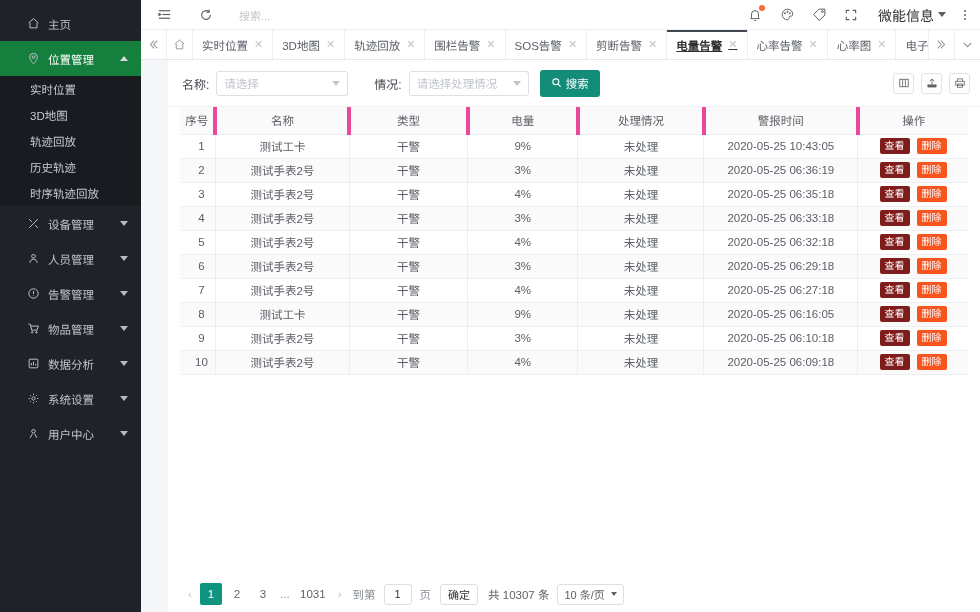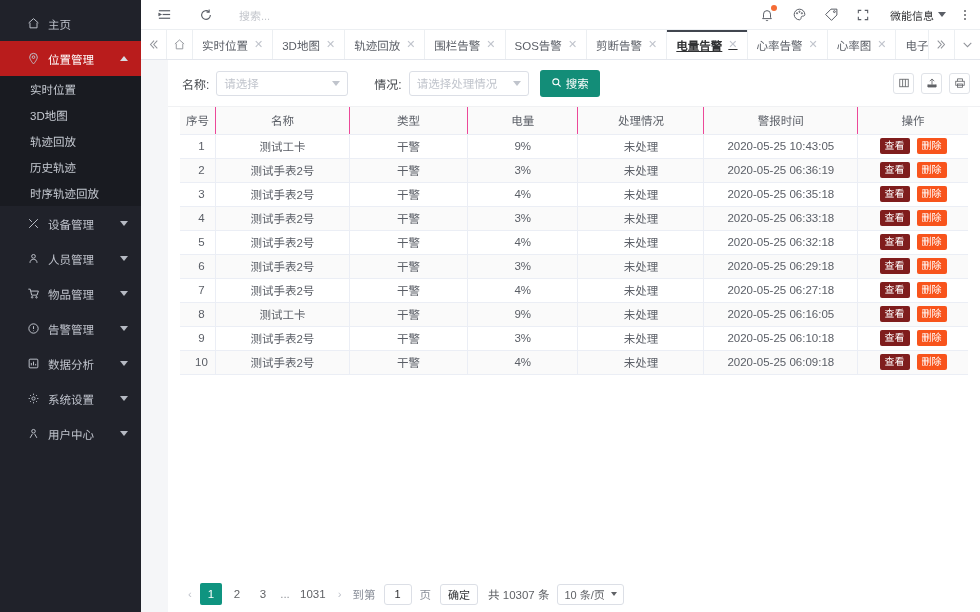--- a/index.html
+++ b/index.html
@@ -42,21 +42,21 @@
   }
   .menu-item .ico {
     width: 15px; height: 15px;
     margin-right: 7px;
     display: inline-flex; align-items: center; justify-content: center;
     flex: 0 0 15px;
     color: #bfc3cc;
   }
   .menu-item .ico svg { display: block; }
   .menu-item .label { flex: 1 1 auto; white-space: nowrap; }
-  .menu-item.open { background: #b91c1c; color: #ffffff; }
+  .menu-item.open { background: #15803d; color: #ffffff; }
   .menu-item.open .label { color: #ffffff; }
   .arrow {
     width: 0; height: 0;
     margin-right: 13px;
     border-left: 4.5px solid transparent;
     border-right: 4.5px solid transparent;
   }
   .arrow.down { border-top: 5px solid #b6bac3; }
   .arrow.up { border-bottom: 5px solid #d8dbe1; }
   .submenu { background: #191b21; }
@@ -100,21 +100,21 @@
     display: inline-flex; align-items: center; justify-content: center;
     color: #5a5e66; cursor: pointer; position: relative;
   }
   .badge-dot {
     position: absolute; top: -1px; right: -1px;
     width: 6px; height: 6px; border-radius: 50%;
     background: #f56c35;
   }
   .nav-user {
     display: flex; align-items: center; gap: 4px;
-    font-size: 11px; color: #303133; cursor: pointer;
+    font-size: 14px; color: #303133; cursor: pointer;
     margin-left: 4px;
     text-align: center;
   }
   .caret-down {
     width: 0; height: 0;
     border-left: 4px solid transparent;
     border-right: 4px solid transparent;
     border-top: 5px solid #5a5e66;
   }
   .dots-v { display: flex; flex-direction: column; gap: 2px; align-items: center; cursor: pointer; padding: 0 4px; }
@@ -220,21 +220,21 @@
   
   .table-wrap { flex: 1 1 auto; overflow: hidden; padding: 0 12px; }
   table.grid { width: 100%; border-collapse: collapse; table-layout: fixed; }
   table.grid th {
     height: 27px;
     background: #fafafa;
     color: #5a5e66;
     font-weight: normal;
     font-size: 11.5px;
     border-bottom: 1px solid #ebeef5;
-    border-right: 1px solid #ec4899;
+    border-right: 4px solid #ec4899;
     text-align: center;
   }
   table.grid th:last-child { border-right: none; }
   table.grid td {
     height: 24px;
     font-size: 11.5px;
     color: #5a5e66;
     text-align: center;
     border-bottom: 1px solid #ebeef5;
     border-right: 1px solid #ebeef5;
@@ -374,38 +374,38 @@
               <path d="M5.5 20 C5.5 15.6 8.4 13.5 12 13.5 C15.6 13.5 18.5 15.6 18.5 20"></path>
           </svg>
         </span>
         <span class="label">人员管理</span>
         <span class="arrow down"></span>
       </div>
 
       <div class="menu-item">
         <span class="ico">
           <svg width="13" height="13" viewBox="0 0 24 24" fill="none" stroke="currentColor" stroke-width="1.8">
+            <circle cx="12" cy="12" r="8.6"></circle>
+              <path d="M12 7.6 V13"></path>
+              <circle cx="12" cy="16.2" r="0.9" fill="currentColor" stroke="none"></circle>
+          </svg>
+        </span>
+        <span class="label">告警管理</span>
+        <span class="arrow down"></span>
+      </div>
+
+      <div class="menu-item">
+        <span class="ico">
+          <svg width="13" height="13" viewBox="0 0 24 24" fill="none" stroke="currentColor" stroke-width="1.8">
             <path d="M2.5 4 H6 L8.6 15 H18.5 L21 7.5 H7"></path>
             <circle cx="9.5" cy="19" r="1.4"></circle>
               <circle cx="17.5" cy="19" r="1.4"></circle>
           </svg>
         </span>
         <span class="label">物品管理</span>
-        <span class="arrow down"></span>
-      </div>
-
-      <div class="menu-item">
-        <span class="ico">
-          <svg width="13" height="13" viewBox="0 0 24 24" fill="none" stroke="currentColor" stroke-width="1.8">
-            <circle cx="12" cy="12" r="8.6"></circle>
-              <path d="M12 7.6 V13"></path>
-              <circle cx="12" cy="16.2" r="0.9" fill="currentColor" stroke="none"></circle>
-          </svg>
-        </span>
-        <span class="label">告警管理</span>
         <span class="arrow down"></span>
       </div>
 
       <div class="menu-item">
         <span class="ico">
           <svg width="13" height="13" viewBox="0 0 24 24" fill="none" stroke="currentColor" stroke-width="1.8">
             <rect x="4" y="4" width="16" height="16" rx="1.6"></rect>
             <path d="M8 15.5 V11"></path>
               <path d="M12 15.5 V8.5"></path>
               <path d="M16 15.5 V12.8"></path>

